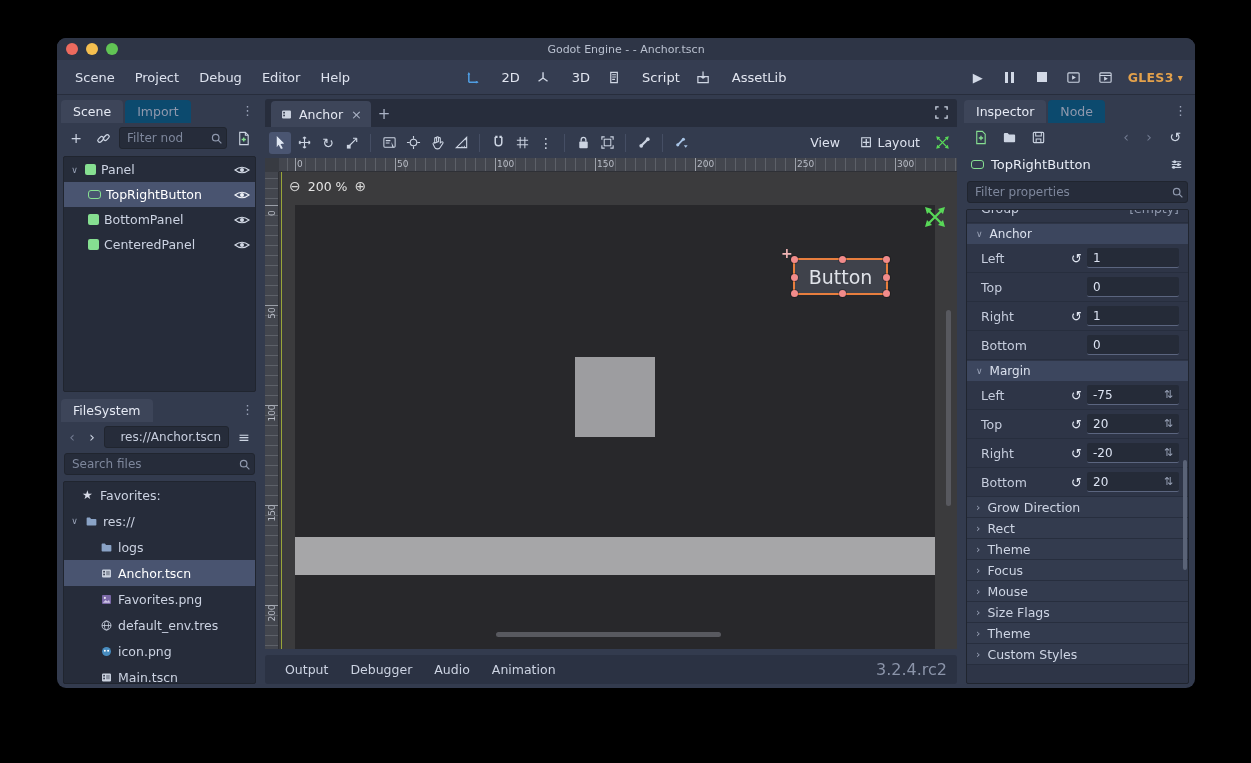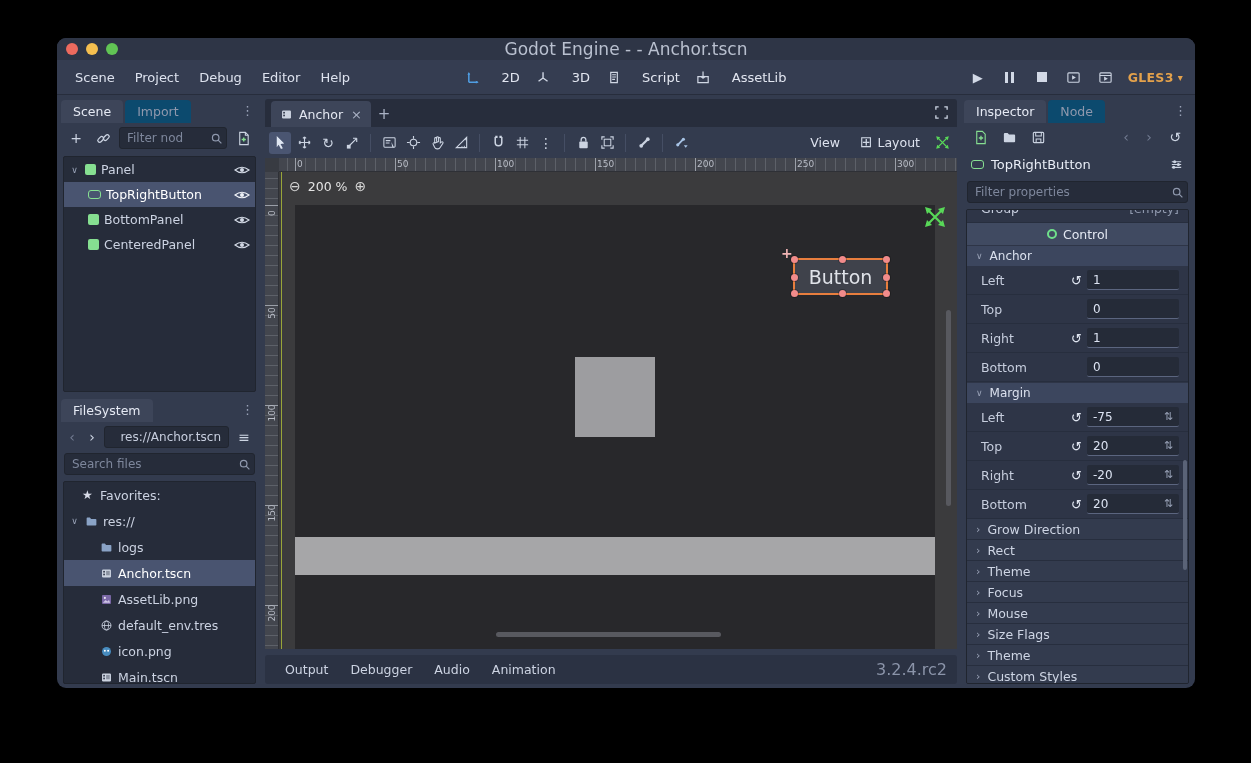--- a/index.html
+++ b/index.html
@@ -13,21 +13,21 @@
     position:absolute; left:57px; top:38px; width:1138px; height:650px;
     background:#333b4e; border-radius:9px; overflow:hidden;
     box-shadow:0 20px 60px rgba(0,0,0,.8);
     display:flex; flex-direction:column;
   }
   
   .titlebar { height:22px; background:#2e3546; display:flex; align-items:center; position:relative; flex:none; }
   .lights { display:flex; gap:8px; padding-left:9px; }
   .light { width:12px; height:12px; border-radius:50%; }
   .light.r{background:#ed6a5e}.light.y{background:#f5bf4f}.light.g{background:#61c454}
-  .title-text { position:absolute; left:0; right:0; text-align:center; font-size:17px; color:#b9c0cf; pointer-events:none; }
+  .title-text { position:absolute; left:0; right:0; text-align:center; font-size:11px; color:#b9c0cf; pointer-events:none; }
   
   .menubar { height:35px; background:#353d51; display:flex; align-items:center; padding:0 8px; position:relative; flex:none; border-bottom:1px solid #272d3c; }
   .menu-item { padding:5px 10px; font-size:13px; color:#dde2ee; border-radius:3px; cursor:default; }
   .workspaces { position:absolute; left:50%; transform:translateX(-50%); display:flex; gap:16px; align-items:center; }
   .ws { display:flex; gap:21px; align-items:center; font-size:13px; color:#e2e6f0; }
   .run-controls { position:absolute; right:12px; display:flex; align-items:center; gap:12px; }
   .run-btn { display:flex; align-items:center; justify-content:center; width:20px; height:20px; color:#d2d9e6; font-size:13px; }
   .pause-icon { display:flex; gap:3px; }
   .pause-icon i { display:block; width:3px; height:11px; background:#d2d9e6; }
   .stop-icon { width:10px; height:10px; background:#d2d9e6; }
@@ -347,21 +347,21 @@
               </svg>
             <span>Anchor.tscn</span>
           </div>
           <div class="trow">
             <span class="indent2"></span>
             <svg class="ic12" viewBox="0 0 16 16">
                 <rect x="2.5" y="2.5" width="11" height="11" rx="1" fill="#7a68a6"></rect>
                 <circle cx="6" cy="6" r="1.3" fill="#e8e4f2"></circle>
                 <path d="M3.5 12 L7 8.5 L9 10.5 L11 8.5 L12.5 12 Z" fill="#cfc6e6"></path>
               </svg>
-            <span>AssetLib.png</span>
+            <span>Favorites.png</span>
           </div>
           <div class="trow">
             <span class="indent2"></span>
             <svg class="ic12" viewBox="0 0 16 16">
                 <circle cx="8" cy="8" r="5.5" stroke="#c9d0de" fill="none" stroke-width="1.1"></circle>
                 <ellipse cx="8" cy="8" rx="2.5" ry="5.5" stroke="#c9d0de" fill="none" stroke-width="1"></ellipse>
                 <path d="M2.5 8 H13.5" stroke="#c9d0de" stroke-width="1"></path>
               </svg>
             <span>default_env.tres</span>
           </div>
@@ -626,24 +626,20 @@
 
       <div class="props">
 
         <div class="prop-clip">
           <div class="prop-row">
             <span class="prop-label">Group</span>
             <span class="pvalue-dim">[empty]</span>
           </div>
         </div>
 
-        <div class="prop-category">
-          <span class="cat-circle"></span>
-          <span>Control</span>
-        </div>
 
         <div class="sec-header">
           <span class="twisty">∨</span>
           <span>Anchor</span>
         </div>
         <div class="prop-row">
           <span class="prop-label">Left</span>
           <span class="revert">↺</span>
           <span class="pfield">
               <span>1</span>

